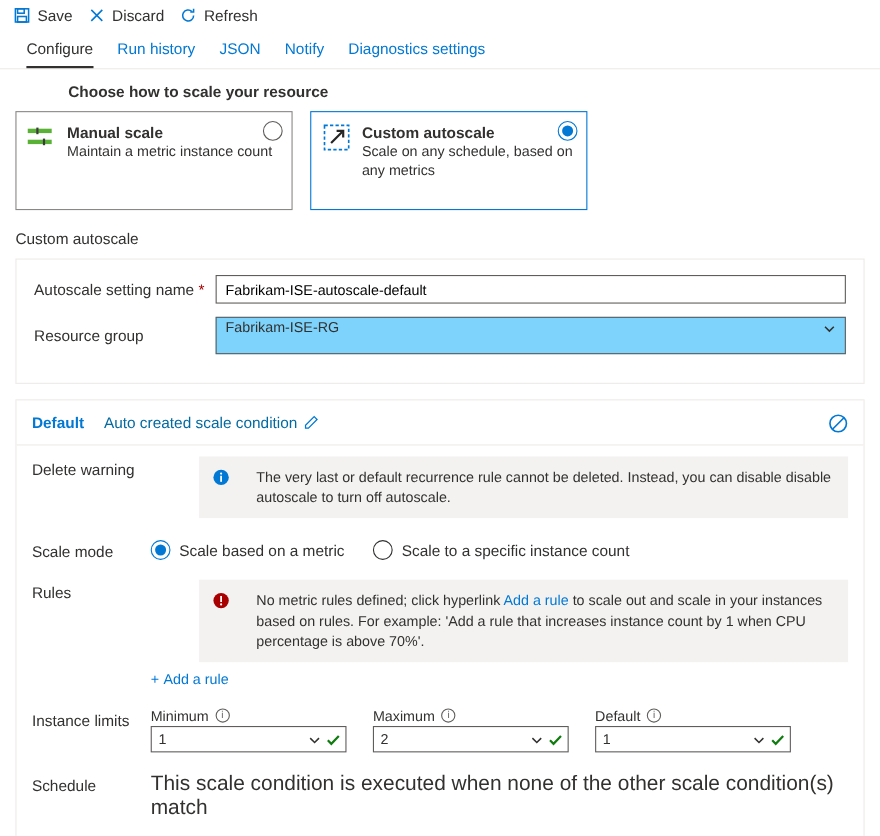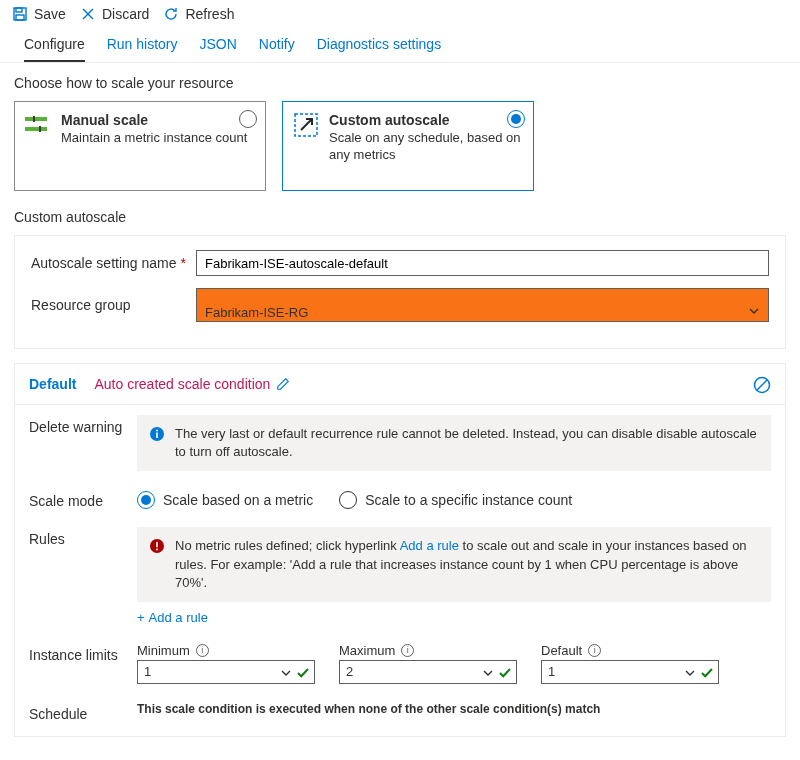--- a/index.html
+++ b/index.html
@@ -41,23 +41,24 @@
       color: #0078d4;
       cursor: pointer;
       border-bottom: 2px solid transparent;
     }
     .tab.active {
       color: #323130;
       border-bottom: 2px solid #323130;
     }
     
     .section-heading {
-      font-weight: 400;
+      font-weight: 700;
       font-size: 14px;
       padding: 12px 4px 10px 14px;
+      margin-left: 48px;
     }
     
     .option-row {
       display: flex;
       gap: 16px;
       padding: 0 14px 18px 14px;
     }
     .option-card {
       width: 252px;
       height: 90px;
@@ -96,67 +97,67 @@
     .form-row { display:flex; align-items:center; margin-bottom:12px;}
     .form-row:last-child{margin-bottom:12px;}
     .form-label { width: 165px; font-size:14px; display:flex; align-items:center; gap:4px;}
     .req { color:#a80000; }
     .text-input {
       flex:1; height:26px; border:1px solid #605e5c; padding:0 8px;
       font-family:inherit; font-size:13px;
     }
     .dropdown {
       flex:1; height:26px; border:1px solid #605e5c; padding:16px 8px;
-      display:flex; align-items:flex-start; justify-content:space-between;
-      cursor:pointer; background:#f97316;
+      display:flex; align-items:flex-end; justify-content:space-between;
+      cursor:pointer; background:#7dd3fc;
     }
     .chev { width:12px; height:12px; }
     
     .panel {
       margin: 0 14px 14px 14px;
       border: 1px solid #edebe9;
     }
     .panel-header {
       padding: 12px 14px;
       display:flex; align-items:center; gap:18px;
       border-bottom:1px solid #edebe9;
       position:relative;
     }
     .panel-header .title { color:#0078d4; font-weight:600; font-size:14px;}
-    .panel-header .subtitle { color:#be185d; font-size:14px; display:flex; align-items:center; gap:6px;}
+    .panel-header .subtitle { color:#0369a1; font-size:14px; display:flex; align-items:center; gap:6px;}
     .panel-header .deny-icon{
       position:absolute; right:14px; top:12px; width:18px; height:18px; color:#0078d4;
     }
     .panel-body { padding: 10px 14px 14px 14px; }
     .panel-grid { display:grid; grid-template-columns: 108px 1fr; row-gap: 18px; align-items:flex-start;}
     .row-label { font-size:14px; padding-top:4px;}
     .info-banner {
-      background:#f3f2f1; padding:10px 12px; display:flex; gap:10px; align-items:flex-start;
-      font-size:13px; line-height:1.4;
+      background:#f3f2f1; padding:10px 12px; display:flex; gap:24px; align-items:flex-start;
+      font-size:13px; line-height:1.4;margin-left:44px;
     }
     .info-banner .info-ico{width:16px;height:16px;flex-shrink:0; color:#0078d4; margin-top:1px;}
     .warn-banner .info-ico{ color:#a80000; }
     .radio-group { display:flex; gap:26px; align-items:flex-end; padding-top:2px; font-size:14px;}
     .radio-opt { display:flex; align-items:center; gap:8px; cursor:pointer;}
     .radio-circ { width:18px;height:18px;border:1px solid #323130;border-radius:50%; display:flex;align-items:center;justify-content:center;}
     .radio-opt.selected .radio-circ{ border-color:#0078d4;}
     .radio-opt.selected .radio-circ::after{content:"";width:10px;height:10px;border-radius:50%;background:#0078d4;}
     .link { color:#0078d4; cursor:pointer; }
     .add-rule-link{ display:flex; align-items:center; gap:4px; color:#0078d4; font-size:13px; margin-top:8px; cursor:pointer;}
     .limits{ display:flex; flex-direction:column; gap:4px;}
     .limits-row { display:flex; gap:24px; }
     .limit-col { width:178px; display:flex; flex-direction:column; gap:2px;}
     .limit-label{display:flex; align-items:center; gap:6px; font-size:13px;}
     .limit-input{
       height:24px; border:1px solid #605e5c; display:flex; align-items:center; position:relative;
       padding:0 6px; background:#fff;cursor:pointer;
     }
     .limit-input .chev{ position:absolute; right:22px; top:6px;}
     .limit-input .check{ position:absolute; right:4px; top:5px; color:#107c10; width:14px; height:14px;}
-    .schedule-text{font-weight:700; font-size:12px;}
+    .schedule-text{font-weight:400; font-size:19px;}
     
     .footer-link{ padding:10px 14px; color:#0078d4; font-size:13.5px; display:flex; align-items:center; gap:4px; cursor:pointer;}
     .info-circ{width:13px;height:13px;border:1px solid #605e5c;border-radius:50%;display:inline-flex;align-items:center;justify-content:center;font-size:9px;color:#605e5c;}
     svg{display:block;}
   </style>
 </head>
 <body>
 
 <div class="toolbar">
   <div class="tb-btn">

